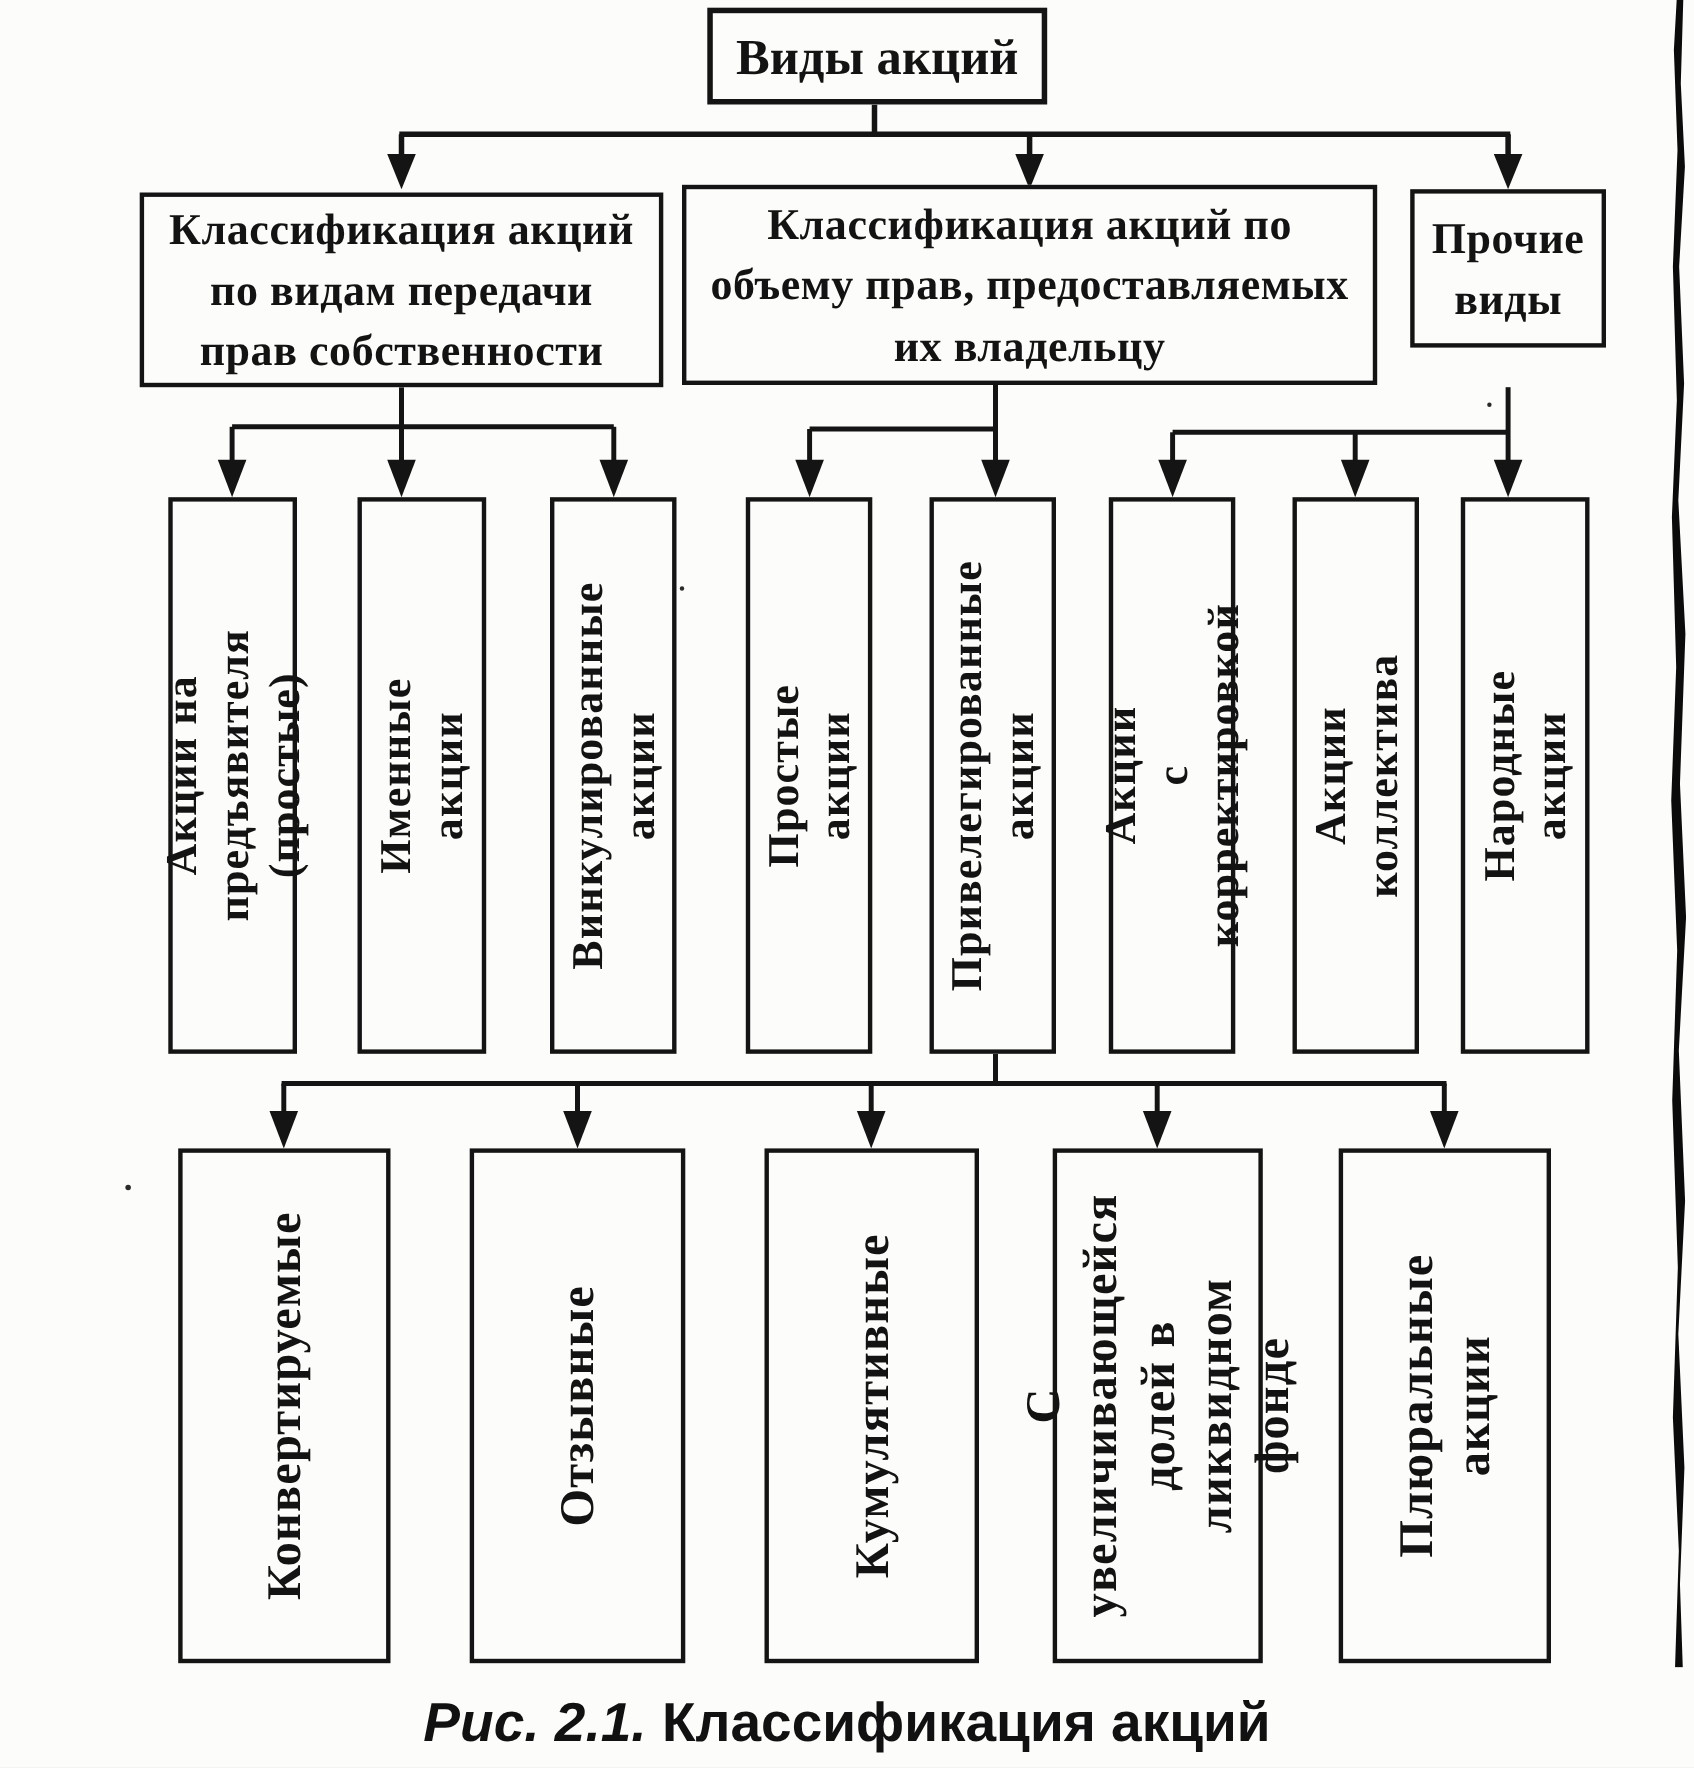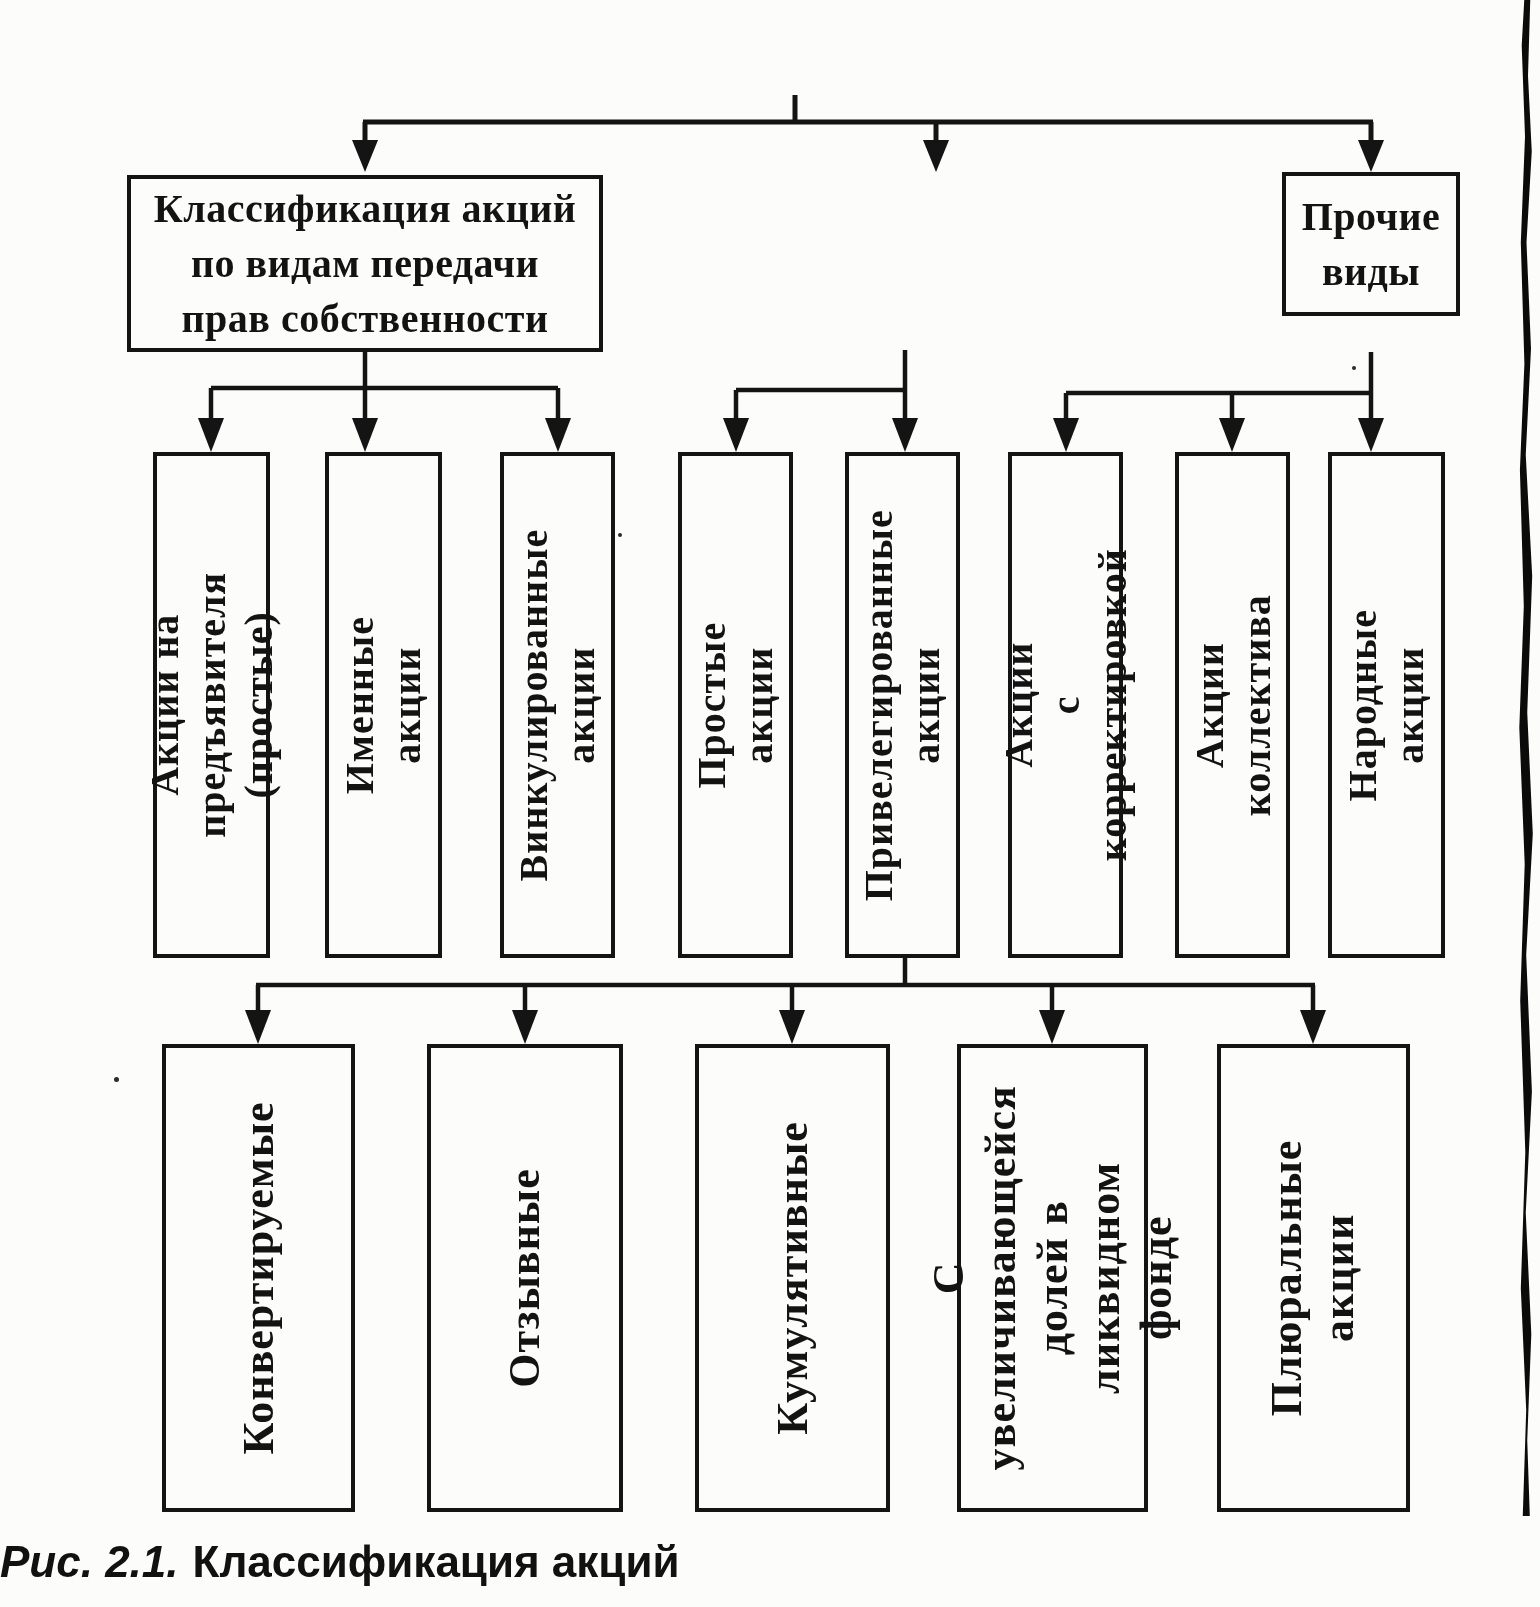--- a/index.html
+++ b/index.html
@@ -20,22 +20,22 @@
   .vnode .lbl{transform:rotate(-90deg);font-size:40px;line-height:1.18;letter-spacing:1px;}
   .v{top:452px;height:506px;}
   .v1{left:153px;width:117px;} .v2{left:325px;width:117px;} .v3{left:500px;width:115px;}
   .v4{left:678px;width:115px;} .v5{left:845px;width:115px;} .v6{left:1008px;width:115px;}
   .v7{left:1175px;width:115px;} .v8{left:1328px;width:117px;}
   .c{top:1044px;height:468px;}
   .c .lbl{font-size:44px;}
   .c1{left:162px;width:193px;} .c2{left:427px;width:196px;} .c3{left:695px;width:195px;}
   .c4{left:957px;width:191px;} .c5{left:1217px;width:193px;}
   
-  .caption{position:absolute;left:0;top:1537px;width:1540px;
-           font-family:"Liberation Sans","DejaVu Sans",sans-serif;font-size:44px;font-weight:700;color:#111;}
+  .caption{position:absolute;left:0;top:1537px;width:1540px;text-align:center;
+           font-family:"Liberation Sans","DejaVu Sans",sans-serif;font-size:50px;font-weight:700;color:#111;}
   .caption .ref{font-style:italic;margin-right:14px;}
   
   .streak{position:absolute;left:1519px;top:0;width:15px;height:1516px;background:#0b0b0b;
           clip-path:polygon(35% 0,75% 0,60% 5%,85% 10%,50% 16%,80% 23%,45% 30%,88% 38%,55% 47%,92% 55%,
           48% 63%,86% 72%,45% 80%,82% 88%,55% 95%,72% 100%,25% 100%,48% 93%,12% 85%,42% 76%,8% 66%,
           38% 57%,2% 48%,32% 40%,6% 31%,36% 24%,12% 16%,40% 9%,18% 3%);}
   .speck{position:absolute;background:#2a2a2a;border-radius:50%;}
   .sp1{left:618px;top:533px;width:4px;height:4px;}
   .sp2{left:114px;top:1077px;width:5px;height:5px;}
   .sp3{left:1352px;top:366px;width:4px;height:4px;}
@@ -97,25 +97,33 @@
         <polygon points="512,1010 538,1010 525,1044"></polygon>
       <path d="M792 985 V1014"></path>
         <polygon points="779,1010 805,1010 792,1044"></polygon>
       <path d="M1052 985 V1014"></path>
         <polygon points="1039,1010 1065,1010 1052,1044"></polygon>
       <path d="M1313 985 V1014"></path>
         <polygon points="1300,1010 1326,1010 1313,1044"></polygon>
     </g>
   </svg>
 
+  <div class="node root">
+    <span class="lbl">Виды акций</span>
+  </div>
 
   <div class="node l2 l2a">
     <span class="lbl">Классификация акций
 по видам передачи
 прав собственности</span>
+  </div>
+  <div class="node l2 l2b">
+    <span class="lbl">Классификация акций по
+объему прав, предоставляемых
+их владельцу</span>
   </div>
   <div class="node l2 l2c">
     <span class="lbl">Прочие
 виды</span>
   </div>
 
   <div class="node vnode v v1">
     <span class="lbl">Акции на предъявителя
 (простые)</span>
   </div>

